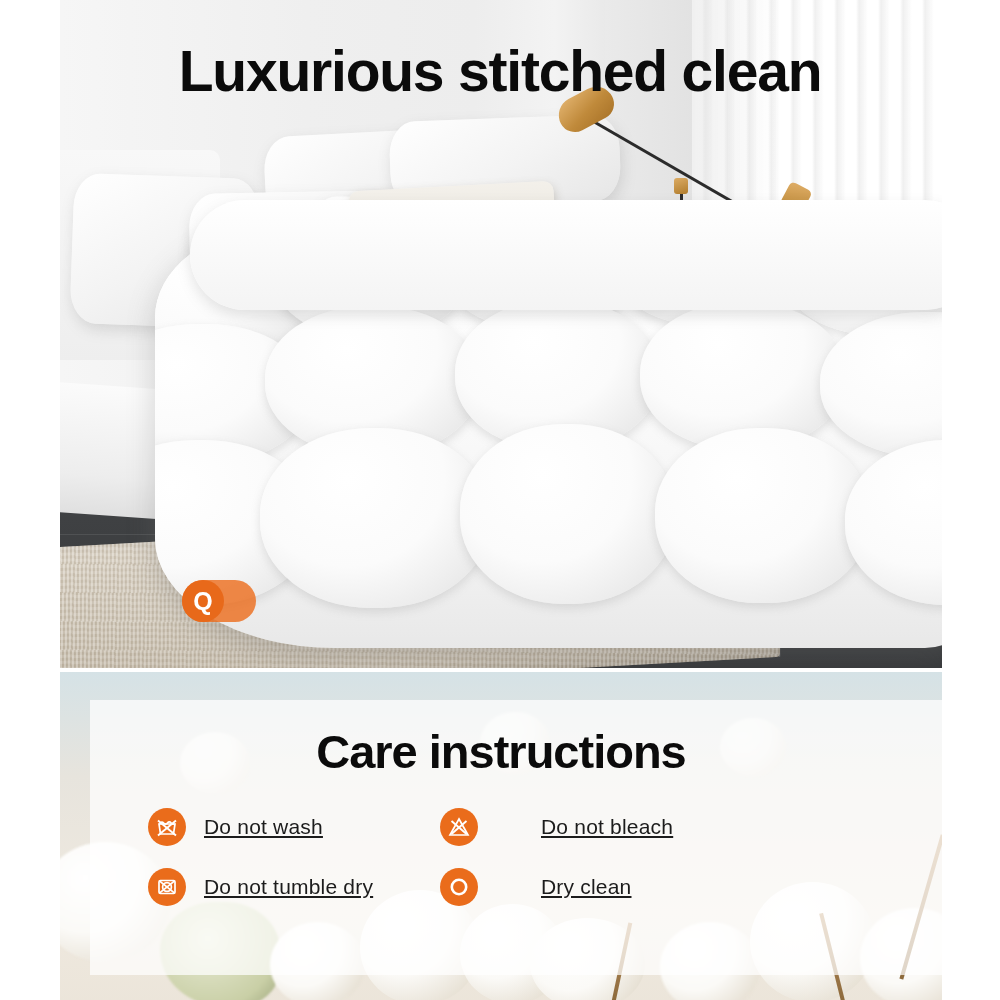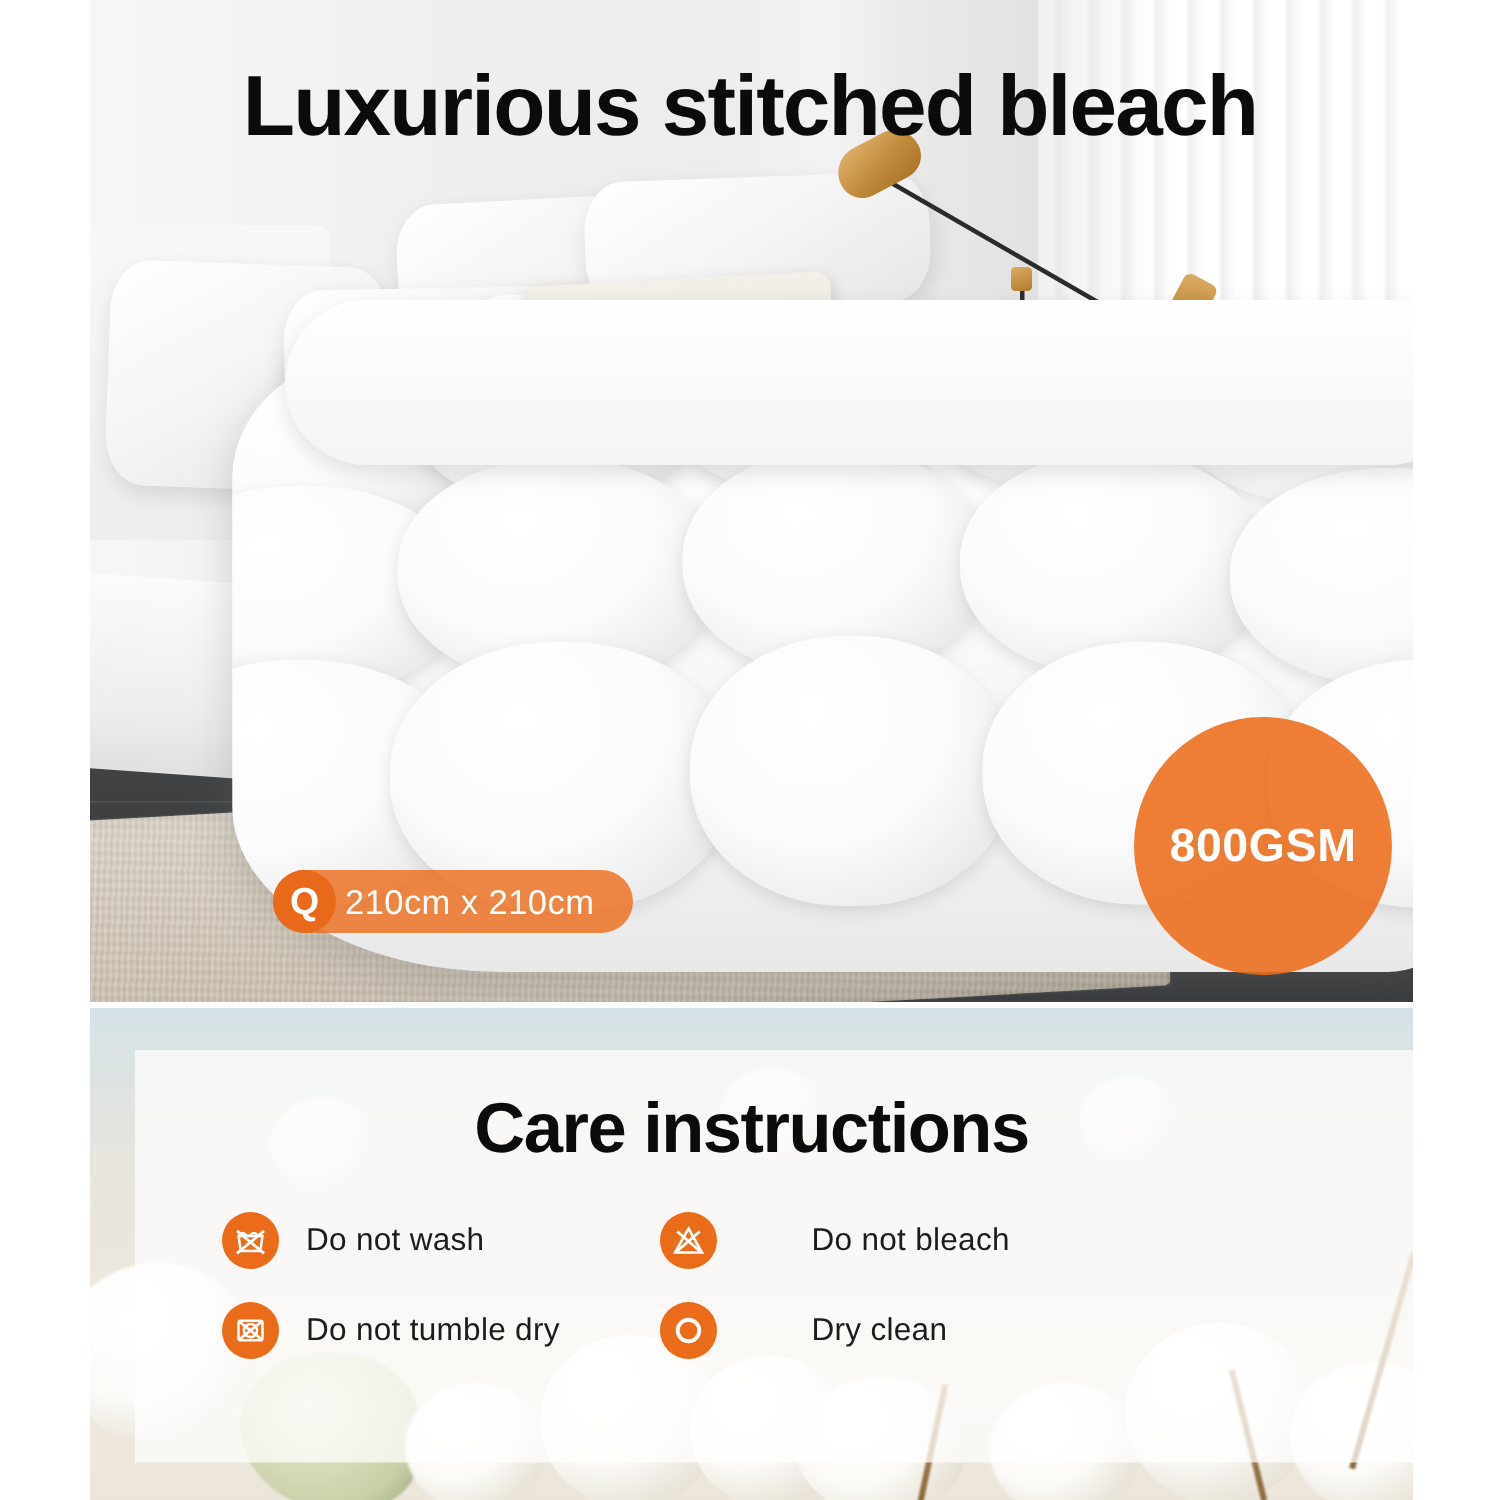--- a/index.html
+++ b/index.html
@@ -120,21 +120,21 @@
     background:rgba(255,255,255,.72); }
   .care-title{ position:absolute; left:0; right:0; top:52px; text-align:center;
     font-size:47px; font-weight:700; color:#0b0b0b; letter-spacing:-1px; }
 
   .care-grid{ position:absolute; left:88px; top:136px; width:790px; }
   .care-row{ display:flex; margin-bottom:22px; }
   .care-item{ display:flex; align-items:center; }
   .ci-1{ width:292px; } .ci-2{ width:282px;gap:45px; } .ci-3{ width:auto; }
   .ci-icon{ width:38px; height:38px; border-radius:50%; background:#ea6c1b;
     display:flex; align-items:center; justify-content:center; flex:0 0 auto; }
-  .ci-label{ margin-left:18px; font-size:21px; color:#1c1c1c; letter-spacing:.2px; white-space:nowrap; }
+  .ci-label{ margin-left:18px; font-size:21px; color:#1c1c1c; letter-spacing:.2px; white-space:nowrap;text-decoration:underline; }
 </style>
 </head>
 <body>
 
 <div id="page">
 
   <div class="hero">
     <div class="wall"></div>
     <div class="wall-panel"></div>
     <div class="curtain"></div>
@@ -176,33 +176,29 @@
       <div class="quilt" style="left:665px;top:84px;width:215px;height:145px"></div>
 
       <div class="quilt" style="left:-70px;top:212px;width:230px;height:165px"></div>
       <div class="quilt" style="left:105px;top:200px;width:230px;height:180px"></div>
       <div class="quilt" style="left:305px;top:196px;width:215px;height:180px"></div>
       <div class="quilt" style="left:500px;top:200px;width:215px;height:175px"></div>
       <div class="quilt" style="left:690px;top:212px;width:210px;height:165px"></div>
     </div>
     <div class="duvet-top"></div>
 
-    <div class="badge-gsm">
-      <span>800GSM</span>
-    </div>
 
     <div class="badge-size">
       <div class="badge-q">
         <span>Q</span>
       </div>
-      <div class="badge-size-label">210cm x 210cm</div>
     </div>
   </div>
 
-  <div class="hero-title">Luxurious stitched bleach</div>
+  <div class="hero-title">Luxurious stitched clean</div>
 
   <div class="care">
 
     <div class="boll" style="left:-20px;top:170px;width:130px;height:120px"></div>
     <div class="leafy" style="left:100px;top:230px;width:120px;height:105px"></div>
     <div class="boll" style="left:210px;top:250px;width:95px;height:85px"></div>
     <div class="boll boll-sharp" style="left:300px;top:218px;width:120px;height:115px"></div>
     <div class="boll boll-sharp" style="left:400px;top:232px;width:105px;height:100px"></div>
     <div class="boll boll-sharp" style="left:470px;top:246px;width:115px;height:92px"></div>
     <div class="boll" style="left:600px;top:250px;width:100px;height:90px"></div>

